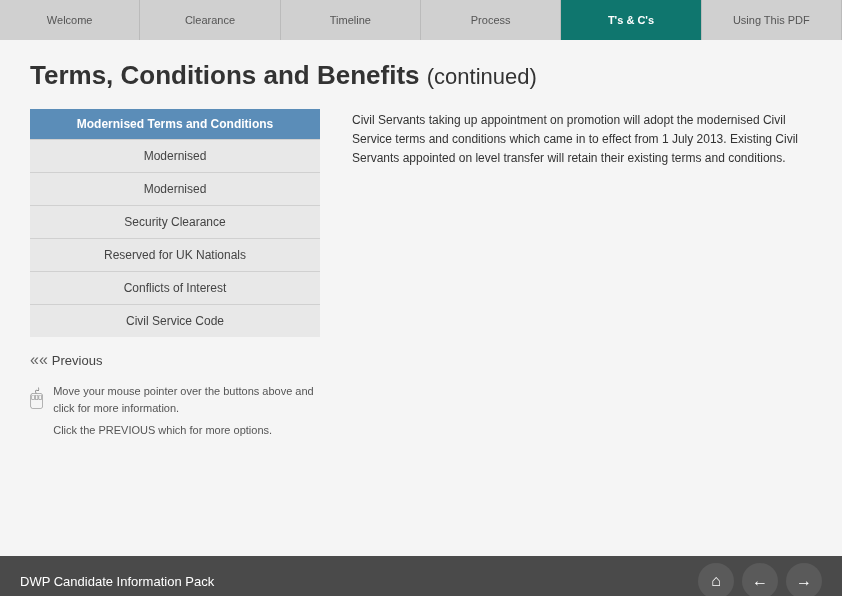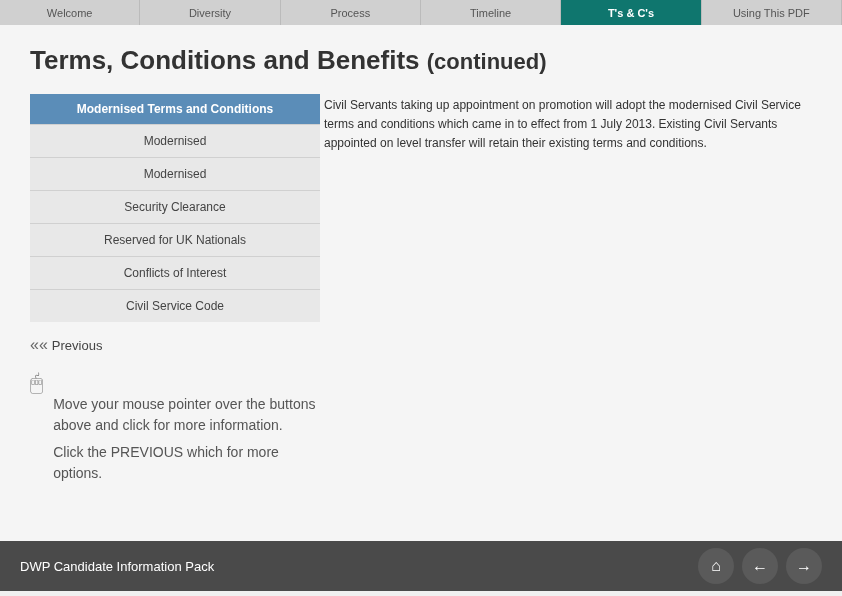--- a/index.html
+++ b/index.html
@@ -2,21 +2,21 @@
 <html><head>
   <meta charset="utf-8">
   <style>
     * { margin: 0; padding: 0; box-sizing: border-box; }
     body { font-family: Arial, sans-serif; width: 842px; height: 596px; overflow: hidden; background: #f0f0f0; }
 
     
     .top-nav {
       display: flex;
       background: #e0e0e0;
-      height: 25px;
+      height: 40px;
     }
     .nav-item {
       flex: 1;
       display: flex;
       align-items: center;
       justify-content: center;
       font-size: 11px;
       color: #555;
       background: #d0d0d0;
       border-right: 1px solid #bbb;
@@ -36,26 +36,26 @@
     }
 
     .page-title {
       font-size: 26px;
       font-weight: bold;
       color: #333;
       margin-bottom: 18px;
     }
     .page-title span.continued {
       font-size: 22px;
-      font-weight: bold;
+      font-weight: normal;
     }
 
     .content-wrapper {
       display: flex;
-      gap: 4px;
+      gap: 32px;
     }
 
     
     .sidebar {
       width: 290px;
       flex-shrink: 0;
     }
     .sidebar-header {
       background: #5b8db8;
       color: white;
@@ -102,24 +102,23 @@
       gap: 10px;
       align-items: flex-start;
     }
     .mouse-icon {
       font-size: 22px;
       color: #777;
       flex-shrink: 0;
       margin-top: 2px;
     }
     .hint-text {
-      font-size: 14px;
+      font-size: 11px;
       color: #555;
       line-height: 1.5;
-      margin-top: 26px;
     }
 
     
     .right-content {
       flex: 1;
       font-size: 12px;
       color: #333;
       line-height: 1.6;
       padding-top: 2px;
     }
@@ -155,23 +154,23 @@
     }
     .footer-btn.home { background: #5a5a5a; }
     .footer-btn.prev { background: #5a5a5a; }
     .footer-btn.next { background: #5a5a5a; }
   </style>
 </head>
 <body>
 
 <nav class="top-nav">
 <div class="nav-item">Welcome</div>
-    <div class="nav-item">Diversity</div>
+    <div class="nav-item">Clearance</div>
+    <div class="nav-item">Timeline</div>
     <div class="nav-item">Process</div>
-    <div class="nav-item">Timeline</div>
     <div class="nav-item active">T's &amp; C's</div>
     <div class="nav-item">Using This PDF</div>
   </nav>
 
 <div class="main-content">
   <h1 class="page-title">
     <span>Terms, Conditions and Benefits</span>
     <span class="continued">(continued)</span>
   </h1>
 

